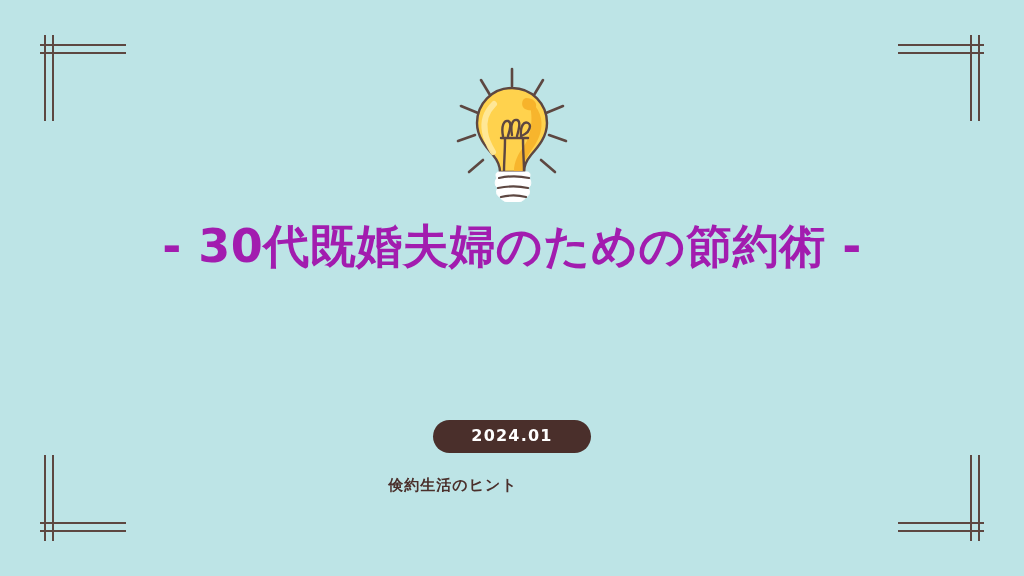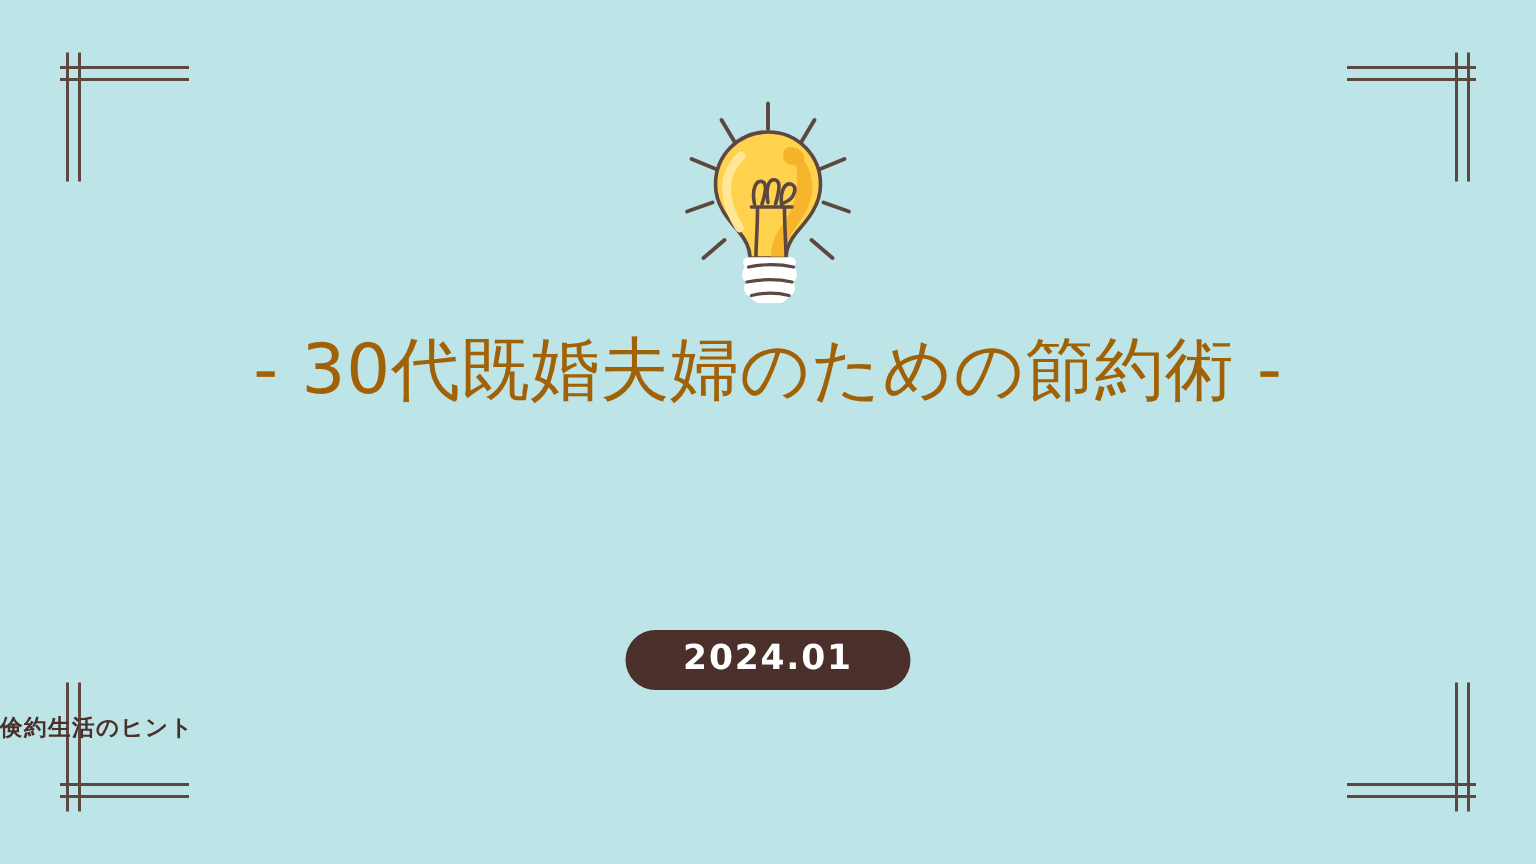--- a/index.html
+++ b/index.html
@@ -86,56 +86,57 @@
 
   
   .title-block {
     position: absolute;
     top: 216px;
     left: 0;
     width: 1024px;
     text-align: center;
   }
   .title-line {
-    color: #a16207;
+    color: #a21caf;
     font-size: 46px;
     line-height: 60px;
-    font-weight: 400;
+    font-weight: 700;
     letter-spacing: 0.5px;
     white-space: nowrap;
     font-family: "DejaVu Sans", "Liberation Sans", sans-serif;
   }
 
   
   .badge-row {
     position: absolute;
     top: 420px;
     left: 0;
     width: 1024px;
     text-align: center;
   }
   .date-badge {
     display: inline-block;
     background: #4a2f2b;
     color: #ffffff;
     border-radius: 20px;
     padding: 7px 38px 8px;
-    font-size: 23px;
+    font-size: 16px;
     font-weight: 700;
     letter-spacing: 1.2px;
     line-height: 1.1;
     font-family: "DejaVu Sans", "Liberation Sans", sans-serif;
   }
 
   
   .tagline-row {
     position: absolute;
     top: 476px;
     left: 0;
     width: 906px;
+    text-align: center;
   }
   .tagline {
     color: #4a2f2b;
     font-size: 15px;
     font-weight: 700;
     letter-spacing: 1px;
     font-family: "DejaVu Sans", "Liberation Sans", sans-serif;
   }
 </style>
 </head>

